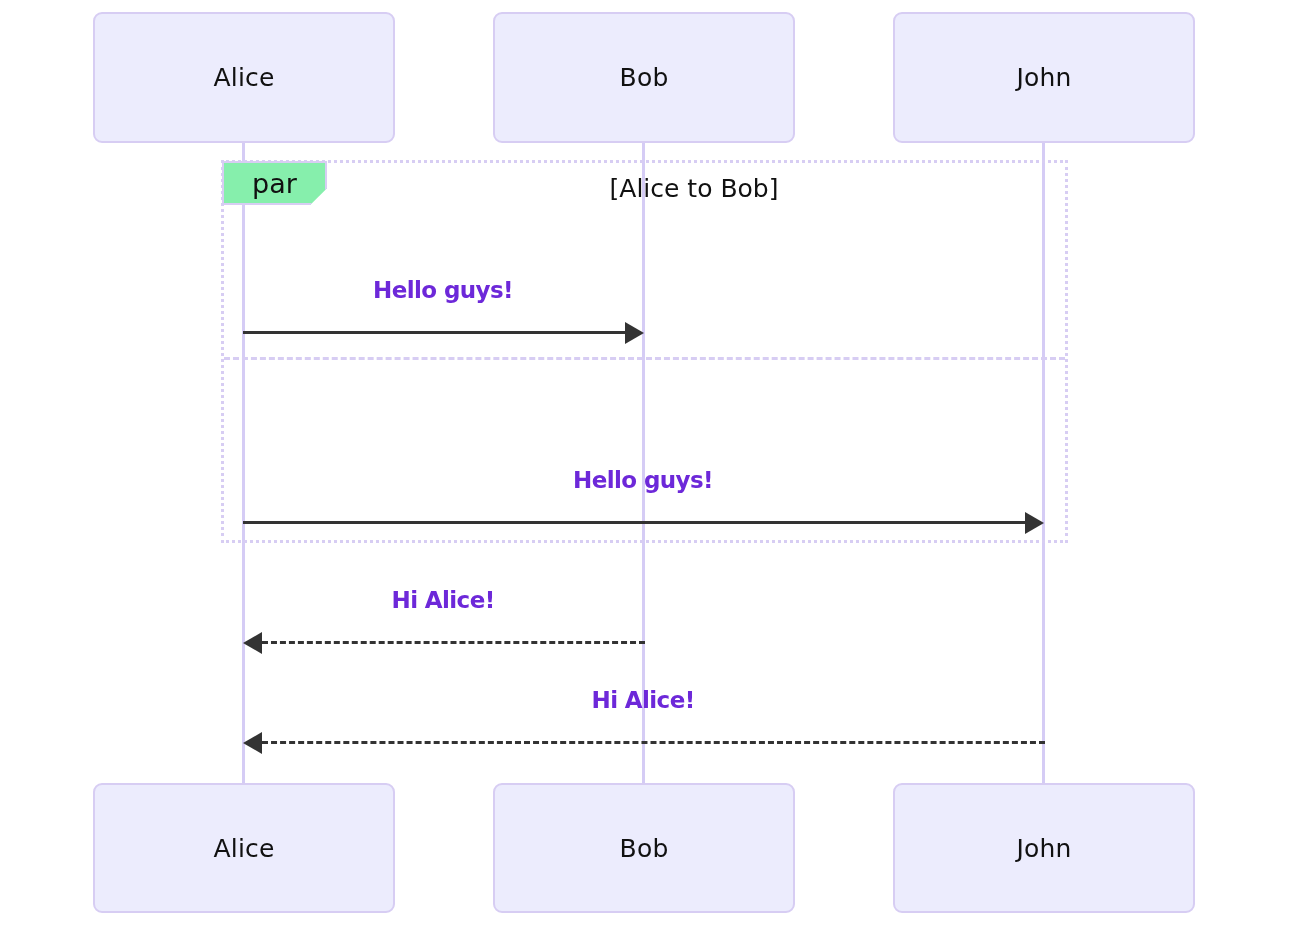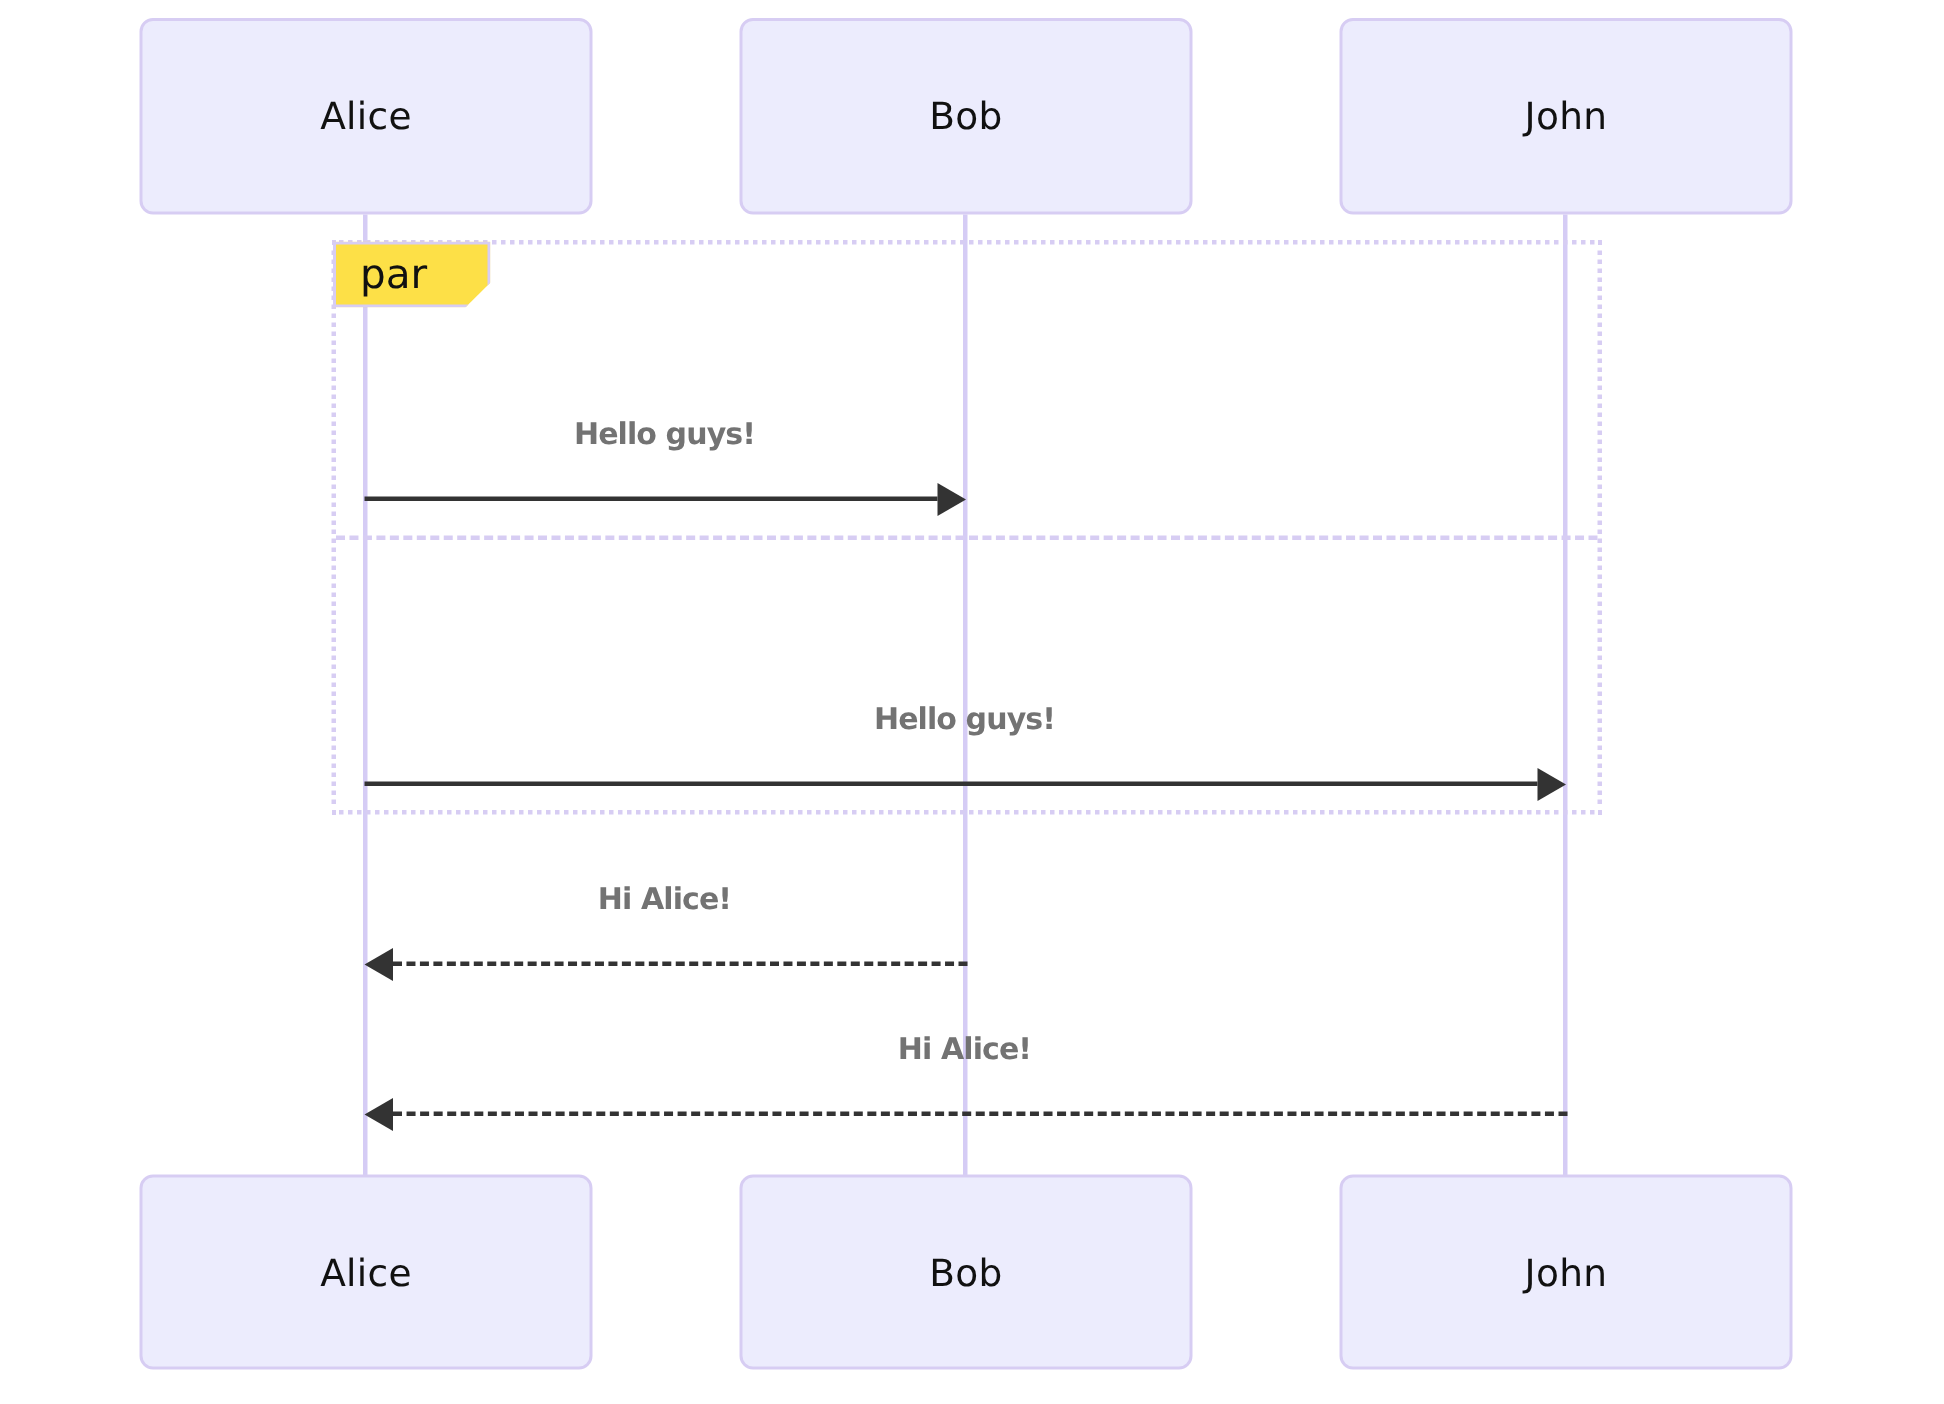--- a/index.html
+++ b/index.html
@@ -41,26 +41,26 @@
     background: #D5CCF5;
   }
   .par-frame {
     position: absolute;
     box-sizing: border-box;
     border: 3px dotted #D7CDF3;
     background: transparent;
   }
   .par-tag {
     position: absolute;
-    background: #fde047;
+    background: #86efac;
     border: 2px solid #D7CDF3;
     box-sizing: border-box;
     display: flex;
     align-items: center;
-    padding-left: 16px;
+    padding-left: 28px;
     -webkit-clip-path: polygon(0 0, 100% 0, 100% 62%, 84% 100%, 0 100%);
     clip-path: polygon(0 0, 100% 0, 100% 62%, 84% 100%, 0 100%);
   }
   .par-tag-label {
     font-family: "DejaVu Sans", sans-serif;
     font-size: 27px;
     color: #111111;
   }
   .par-divider {
     position: absolute;
@@ -71,23 +71,23 @@
     position: absolute;
     font-family: "DejaVu Sans", sans-serif;
     font-size: 25px;
     color: #111111;
     text-align: center;
     white-space: nowrap;
   }
   .msg-label {
     position: absolute;
     font-family: "DejaVu Sans", sans-serif;
-    font-size: 20px;
+    font-size: 23px;
     font-weight: bold;
-    color: #737373;
+    color: #6d28d9;
     text-align: center;
     white-space: nowrap;
     letter-spacing: -0.6px;
   }
   .msg-line {
     position: absolute;
     height: 0;
   }
   .msg-line.solid {
     border-top: 3px solid #333333;
@@ -133,20 +133,23 @@
   <div class="lifeline" style="left:1042px; top:143px; height:641px;"></div>
 
   <div class="par-frame" style="left:221px; top:160px; width:847px; height:383px;"></div>
 
   <div class="par-tag" style="left:222px; top:161px; width:105px; height:44px;">
     <span class="par-tag-label">par</span>
   </div>
 
   <div class="par-divider" style="left:224px; top:357px; width:841px;"></div>
 
+  <div class="alt-label" style="left:544px; top:174px; width:300px; text-align:center;">
+    <span>[Alice to Bob]</span>
+  </div>
 
   <div class="msg-label" style="left:293px; top:277px; width:300px; text-align:center;">
     <span>Hello guys!</span>
   </div>
   <div class="msg-line solid" style="left:243px; top:331px; width:382px;"></div>
   <div class="arrow-head right" style="left:625px; top:322px;"></div>
 
 
   <div class="msg-label" style="left:493px; top:467px; width:300px; text-align:center;">
     <span>Hello guys!</span>

